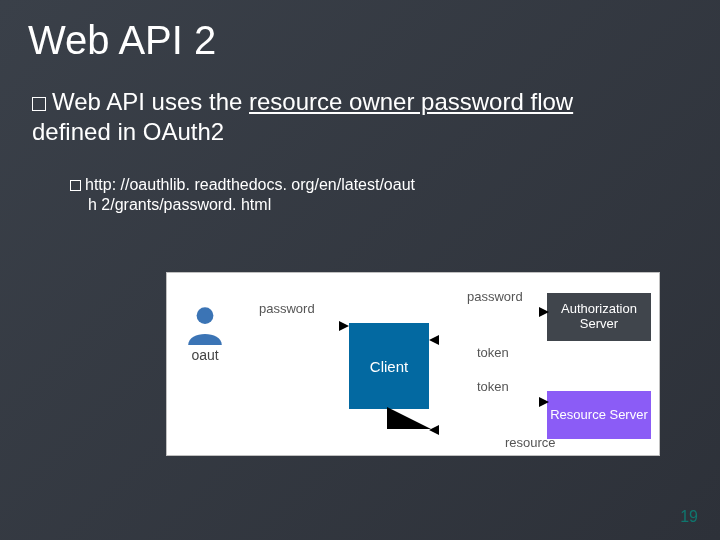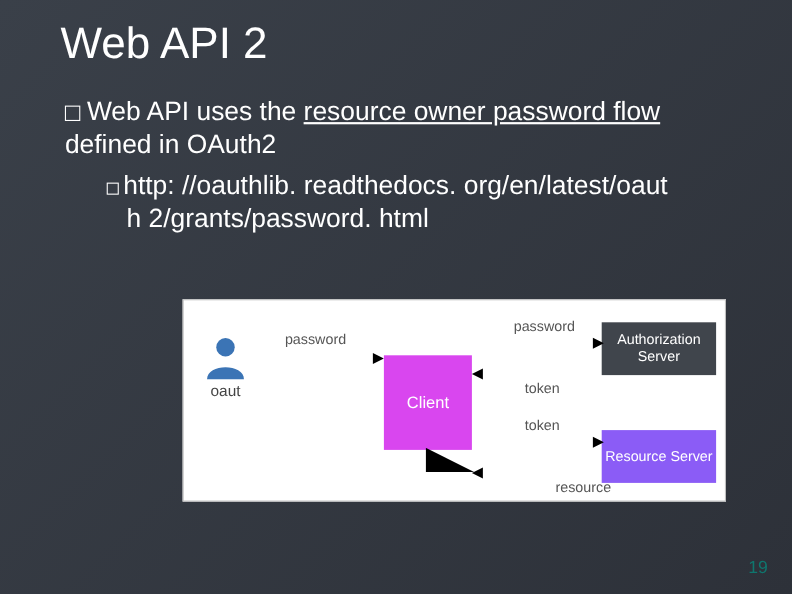--- a/index.html
+++ b/index.html
@@ -6,41 +6,41 @@
   html, body { width: 720px; height: 540px; overflow: hidden; }
   body {
     background: linear-gradient(135deg, #3a4049 0%, #2d3139 100%);
     font-family: Arial, Helvetica, sans-serif;
     color: #fff;
     position: relative;
   }
   .slide {
     width: 100%;
     height: 100%;
-    padding: 18px 55px;
+    padding: 18px 28px;
   }
   .title {
     color: #fff;
     font-size: 40px;
     font-weight: 400;
     margin-bottom: 24px;
   }
   .bullet-1 {
     font-size: 24px;
     line-height: 1.25;
     margin-left: 4px;
     max-width: 600px;
   }
   .bullet-1 .sq { display:inline-block; width:14px; height:14px; border:1.5px solid #fff; margin-right:6px; vertical-align: -1px;}
   .underline { text-decoration: underline; }
   .bullet-2 {
-    font-size: 24px;
+    font-size: 16px;
     line-height: 1.25;
     margin-left: 42px;
-    margin-top: 7px;
+    margin-top: 28px;
     max-width: 560px;
   }
   .bullet-2 .sq { display:inline-block; width:11px; height:11px; border:1.2px solid #fff; margin-right:4px; vertical-align: -1px;}
   .diagram-wrap {
     position: absolute;
     left: 166px;
     top: 272px;
     width: 494px;
     height: 184px;
     background: #fff;
@@ -56,21 +56,21 @@
   .user-icon {
     width: 42px; height: 42px; margin: 0 auto 2px;
   }
   .user-icon svg { width:42px; height:42px; }
   .user-label { color:#444; font-size:14px; }
 
   .client {
     position:absolute;
     left: 182px; top: 50px;
     width: 80px; height: 86px;
-    background:#d946ef;
+    background:#0369a1;
     color:#fff;
     display:flex; align-items:center; justify-content:center;
     font-size:15px;
   }
   .srv {
     position:absolute;
     right: 8px;
     width: 104px; height: 48px;
     color:#fff;
     display:flex; align-items:center; justify-content:center;

